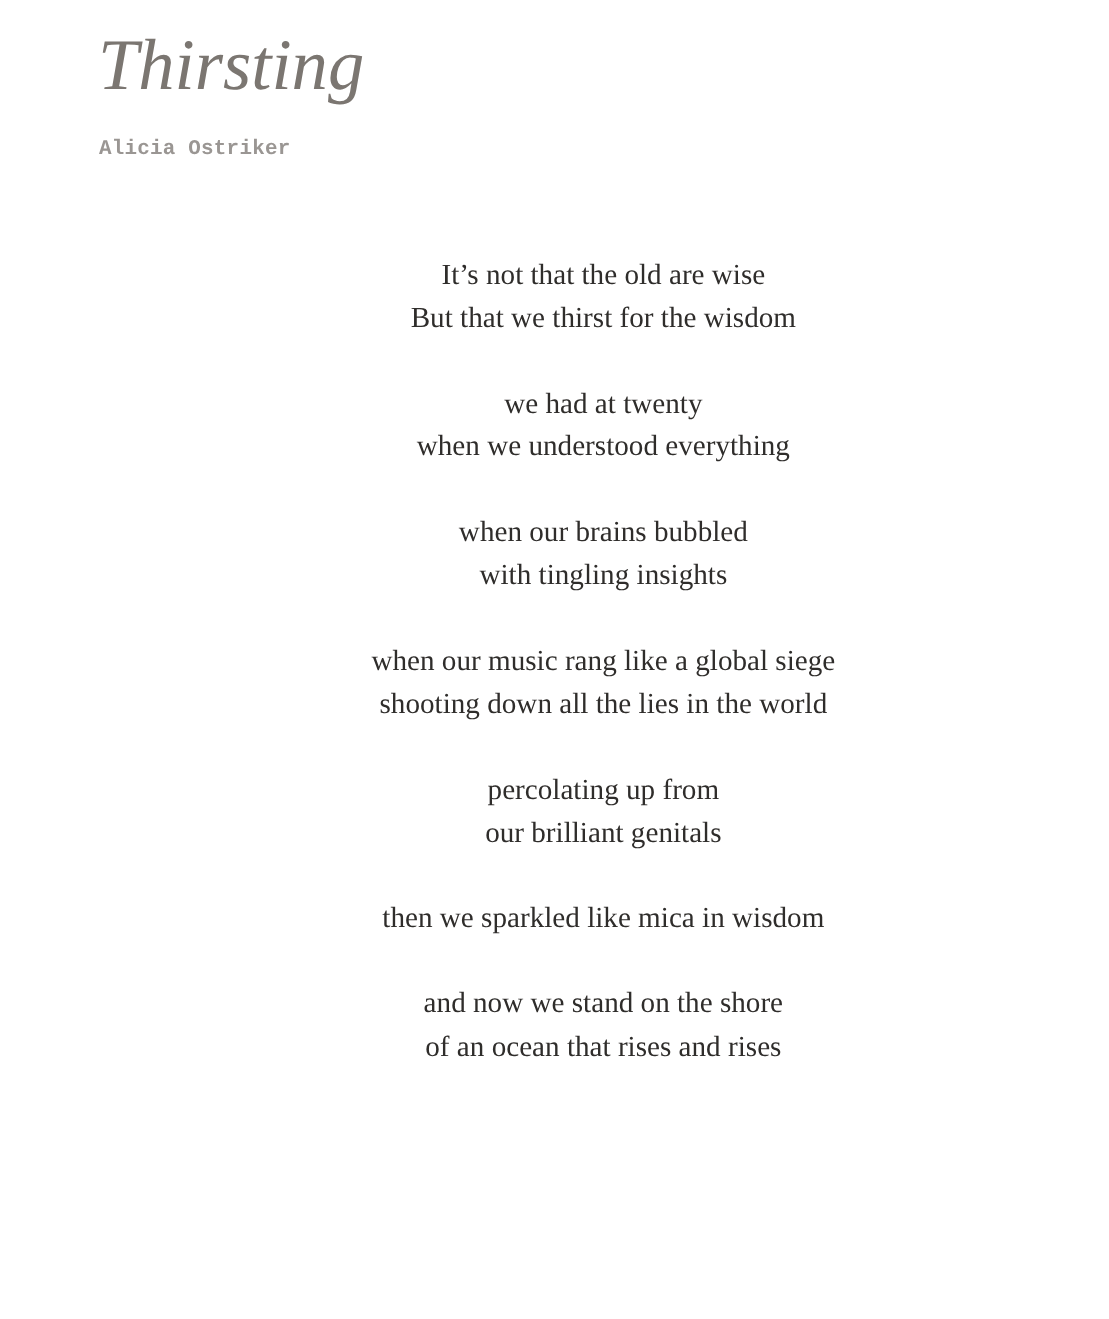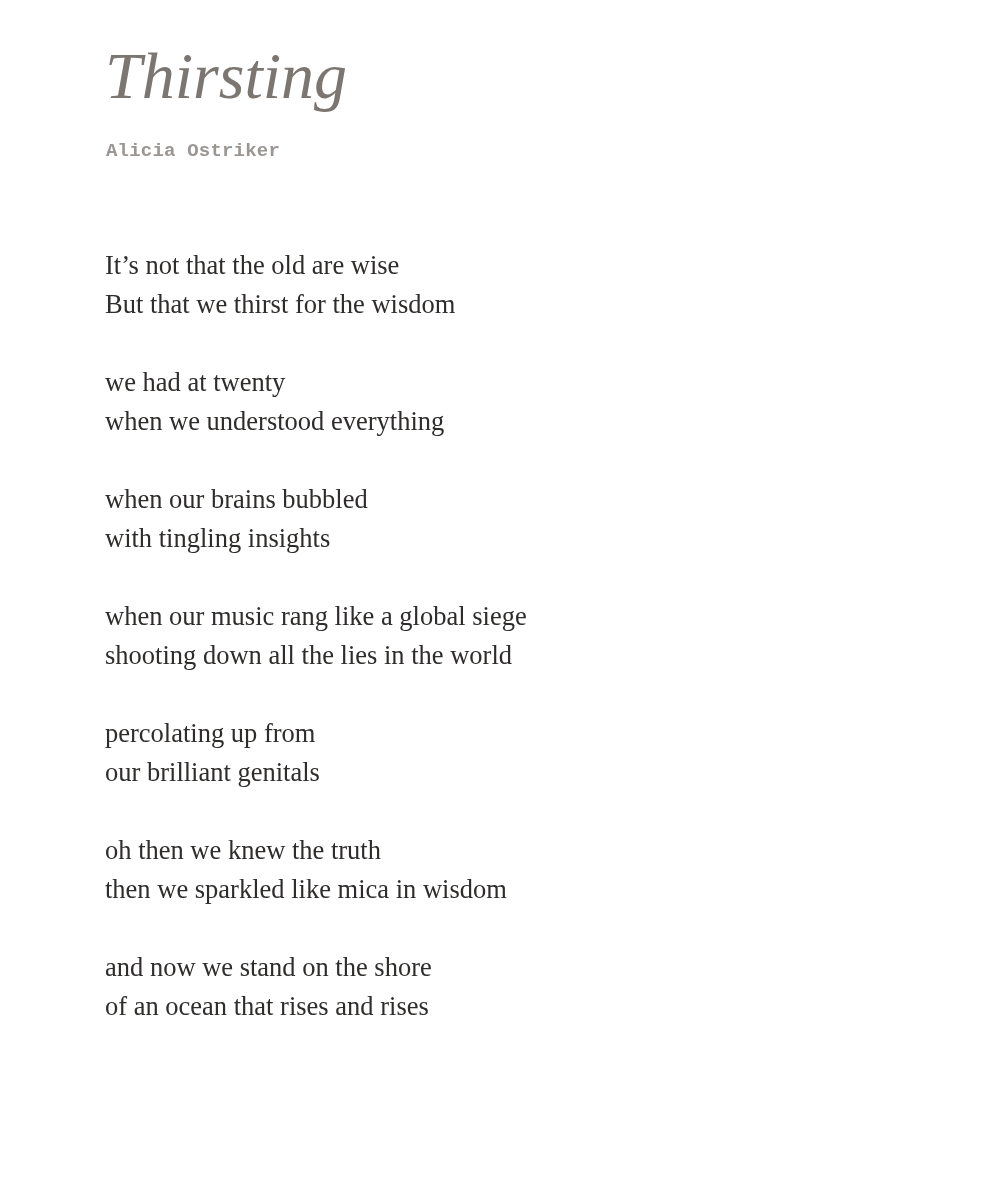--- a/index.html
+++ b/index.html
@@ -11,21 +11,21 @@
     width: 1008px;
     height: 1199px;
     font-family: "Liberation Serif", serif;
     -webkit-font-smoothing: antialiased;
   }
   .page {
     position: relative;
     width: 1008px;
     height: 1199px;
     box-sizing: border-box;
-    padding: 16px;
+    padding: 0;
     overflow: hidden;
   }
   .content {
     padding-left: 89px;
     padding-top: 22px;
   }
   .poem-title {
     font-family: "Liberation Serif", serif;
     font-style: italic;
     font-weight: 400;
@@ -45,20 +45,21 @@
   }
   .poem-body {
     margin-top: 84px;
     font-family: "Liberation Serif", serif;
     font-size: 26.5px;
     line-height: 39.5px;
     color: #2f2d2b;
   }
   .stanza {
     margin: 0 0 38px 0;
+    text-align: center;
   }
   .stanza:last-child {
     margin-bottom: 0;
   }
   .line {
     white-space: pre-wrap;
   }
 </style>
 </head>
 <body>
@@ -82,21 +83,20 @@
         </div>
         <div class="stanza">
           <div class="line">when our music rang like a global siege</div>
           <div class="line">shooting down all the lies in the world</div>
         </div>
         <div class="stanza">
           <div class="line">percolating up from</div>
           <div class="line">our brilliant genitals</div>
         </div>
         <div class="stanza">
-          <div class="line">oh then we knew the truth</div>
           <div class="line">then we sparkled like mica in wisdom</div>
         </div>
         <div class="stanza">
           <div class="line">and now we stand on the shore</div>
           <div class="line">of an ocean that rises and rises</div>
         </div>
       </div>
   </div>
 </div>
 

